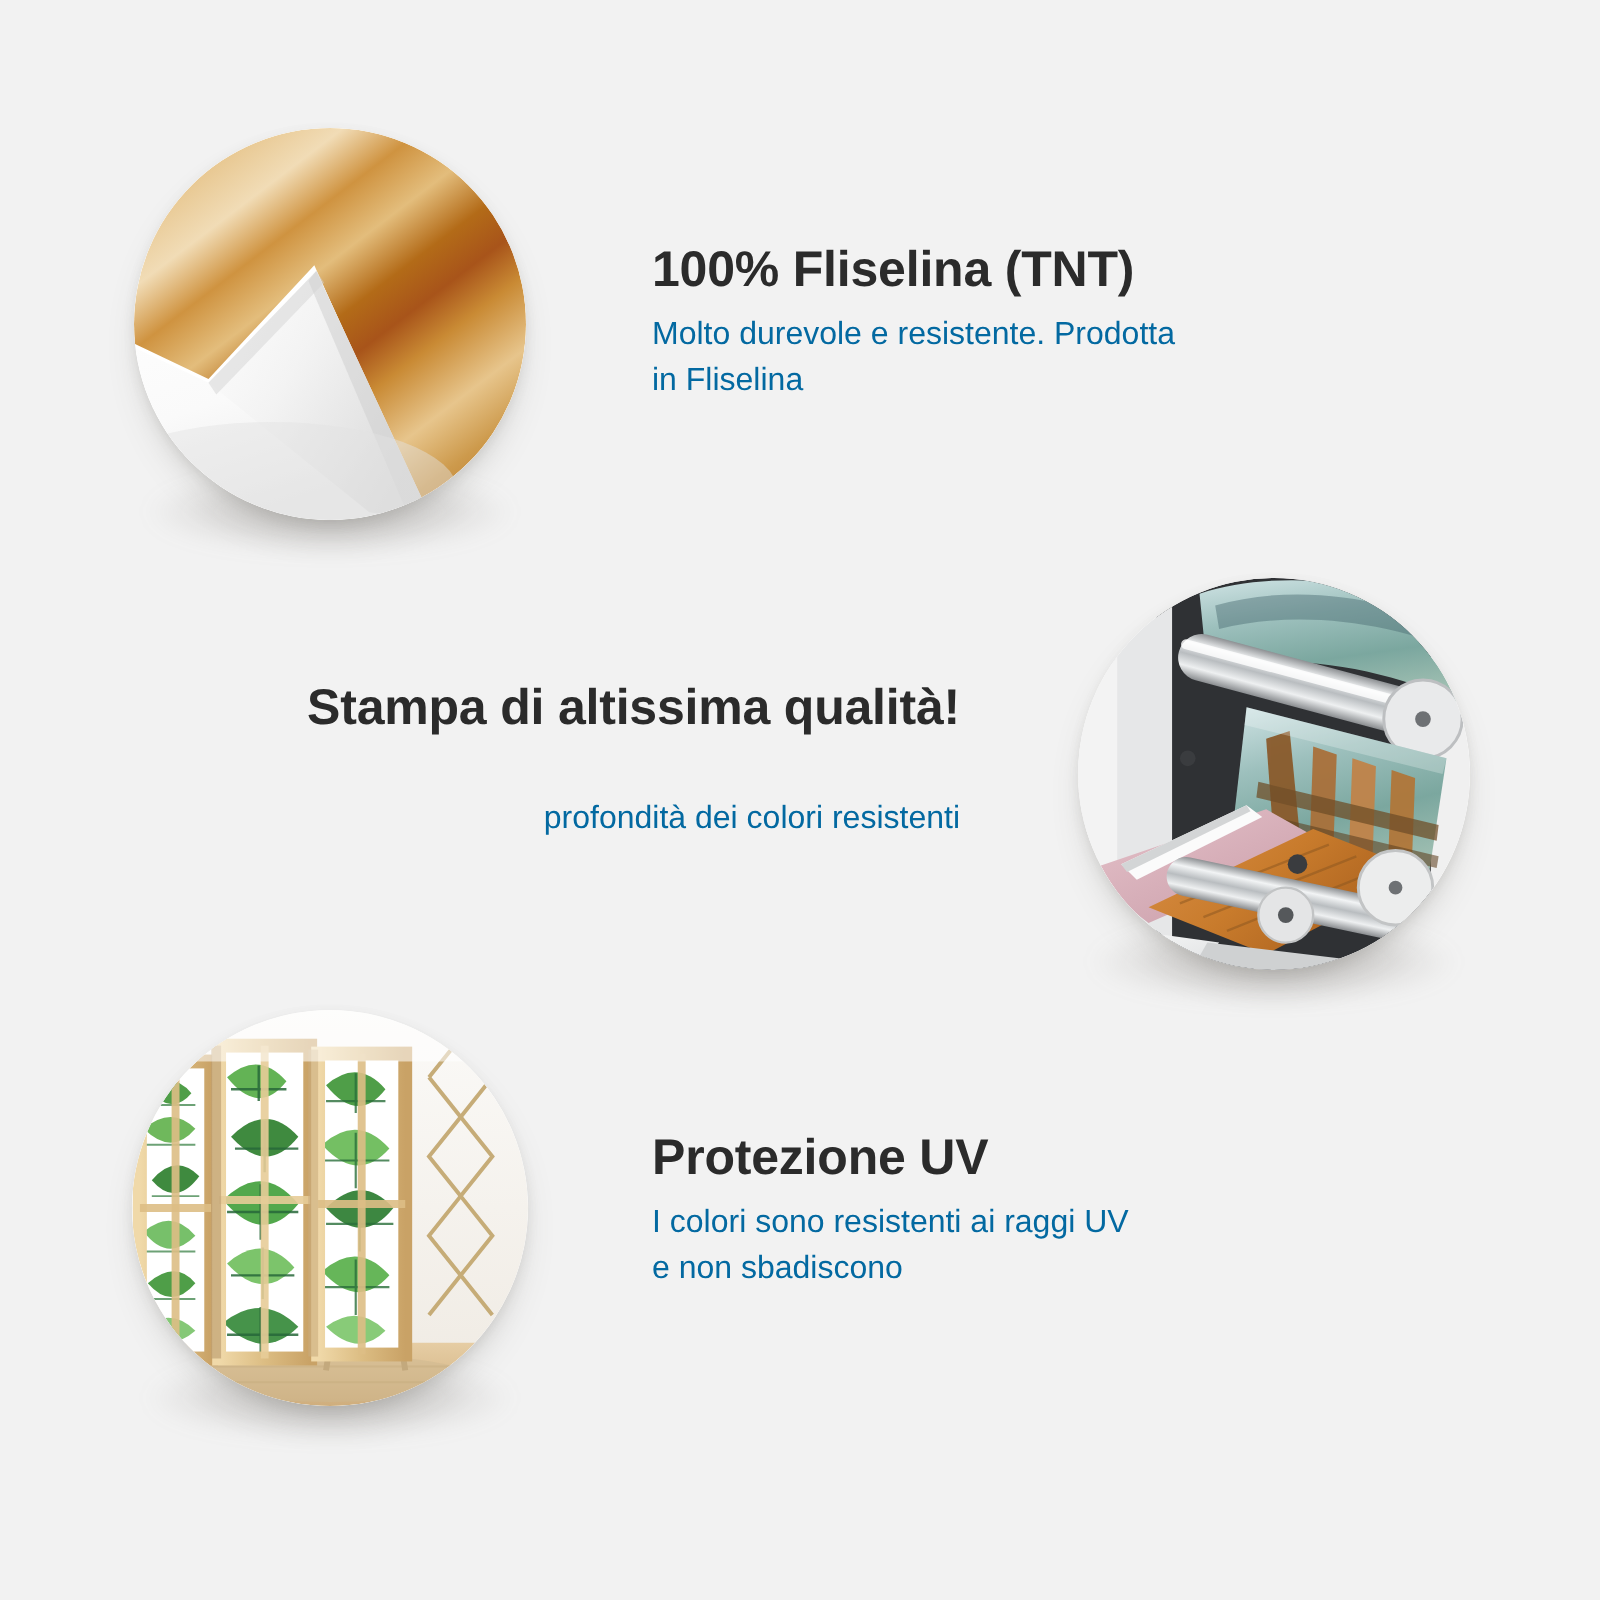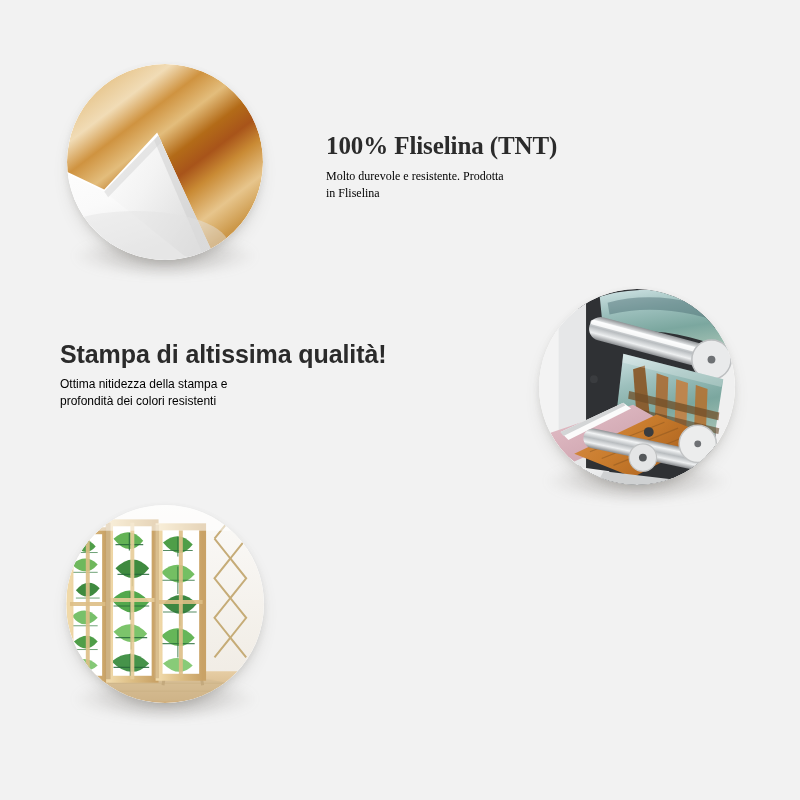--- a/index.html
+++ b/index.html
@@ -25,26 +25,26 @@
   .feature-title {
     font-size: 25px;
     font-weight: bold;
     color: #2b2b2b;
     letter-spacing: -0.1px;
     margin: 0 0 9px 0;
     line-height: 1.05;
     white-space: nowrap;
   }
   .feature-desc {
-    font-size: 12px;
-    color: #000000;
+    font-size: 16px;
+    color: #0369a1;
     line-height: 1.43;
     margin: 0;
   }
-  .align-right { text-align: left; }
+  .align-right { text-align: right; }
 
   
   .medallion {
     position: absolute;
     border-radius: 50%;
     overflow: hidden;
     background: #ffffff;
     box-shadow: 0 10px 18px -6px rgba(90,85,80,0.28),
                 0 2px 6px rgba(90,85,80,0.10);
   }
@@ -58,21 +58,21 @@
                 rgba(120,115,110,0.30) 0%,
                 rgba(120,115,110,0.16) 45%,
                 rgba(120,115,110,0.00) 72%);
     filter: blur(5px);
     z-index: 0;
   }
 
   
   #medallion-fliselina { left: 67px;  top: 64px;  width: 196px; height: 196px; }
   #drop-fliselina      { left: 74px;  top: 236px; width: 182px; height: 40px; }
-  #text-fliselina      { left: 326px; top: 133px; width: 400px; font-family: Liberation Serif, serif; }
+  #text-fliselina      { left: 326px; top: 122px; width: 400px; }
 
   #medallion-stampa    { left: 539px; top: 289px; width: 196px; height: 196px; }
   #drop-stampa         { left: 546px; top: 461px; width: 182px; height: 40px; }
   #text-stampa         { left: 60px;  top: 341px; width: 420px; }
 
   #medallion-uv        { left: 66px;  top: 505px; width: 198px; height: 198px; }
   #drop-uv             { left: 74px;  top: 679px; width: 182px; height: 40px; }
   #text-uv             { left: 326px; top: 566px; width: 400px; }
 </style>
 </head>
@@ -229,21 +229,21 @@
 
         <path d="M0 176 L72 186 L60 200 L0 200 Z" fill="url(#panelwhite)"></path>
         <path d="M66 186 L150 196 L148 200 L58 200 Z" fill="#cfd1d2"></path>
       </g>
     </svg>
   </div>
 
   <div class="feature-text align-right" id="text-stampa">
     <div class="feature-title">Stampa di altissima qualità!</div>
     <div class="feature-desc">
-      <span>Ottima nitidezza della stampa e</span><br>
+      <br>
       <span>profondità dei colori resistenti</span>
     </div>
   </div>
 
   <div class="drop" id="drop-uv"></div>
 
   <div class="medallion" id="medallion-uv">
     <svg viewBox="0 0 200 200" xmlns="http://www.w3.org/2000/svg" role="img">
       <defs>
         <linearGradient id="wallg" x1="0" y1="0" x2="0" y2="1">
@@ -364,14 +364,21 @@
         </g>
 
         <rect x="40" y="18" width="5" height="158" fill="#bfa173" opacity="0.7"></rect>
         <rect x="89" y="20" width="5" height="155" fill="#c9ab7d" opacity="0.6"></rect>
 
         <rect x="0" y="0" width="200" height="26" fill="#ffffff" opacity="0.55"></rect>
       </g>
     </svg>
   </div>
 
+  <div class="feature-text" id="text-uv">
+    <div class="feature-title">Protezione UV</div>
+    <div class="feature-desc">
+      <span>I colori sono resistenti ai raggi UV</span><br>
+      <span>e non sbadiscono</span>
+    </div>
+  </div>
 
 </div>
 
 </body></html>

